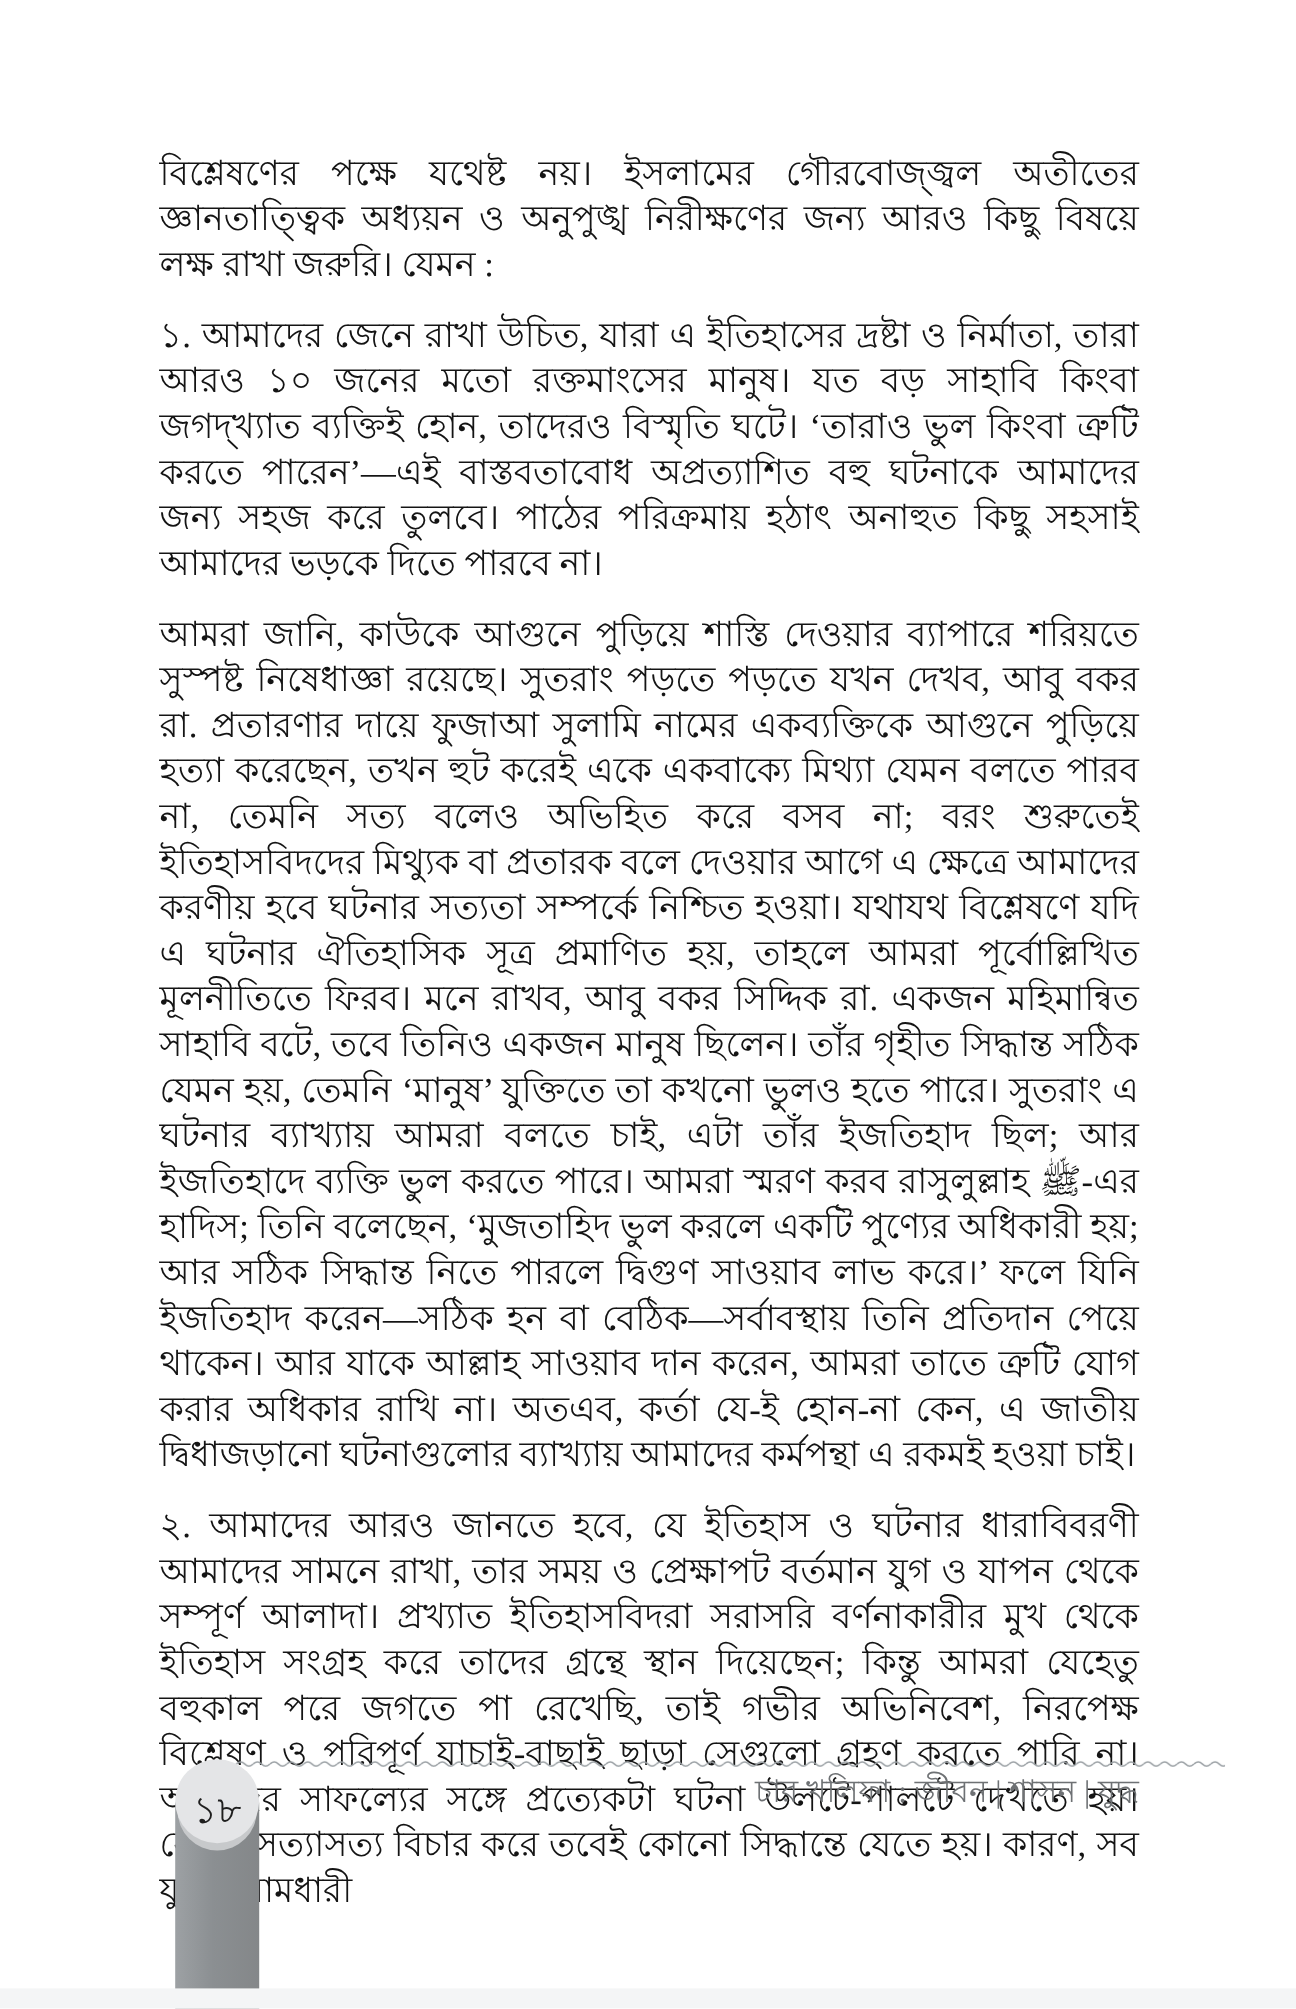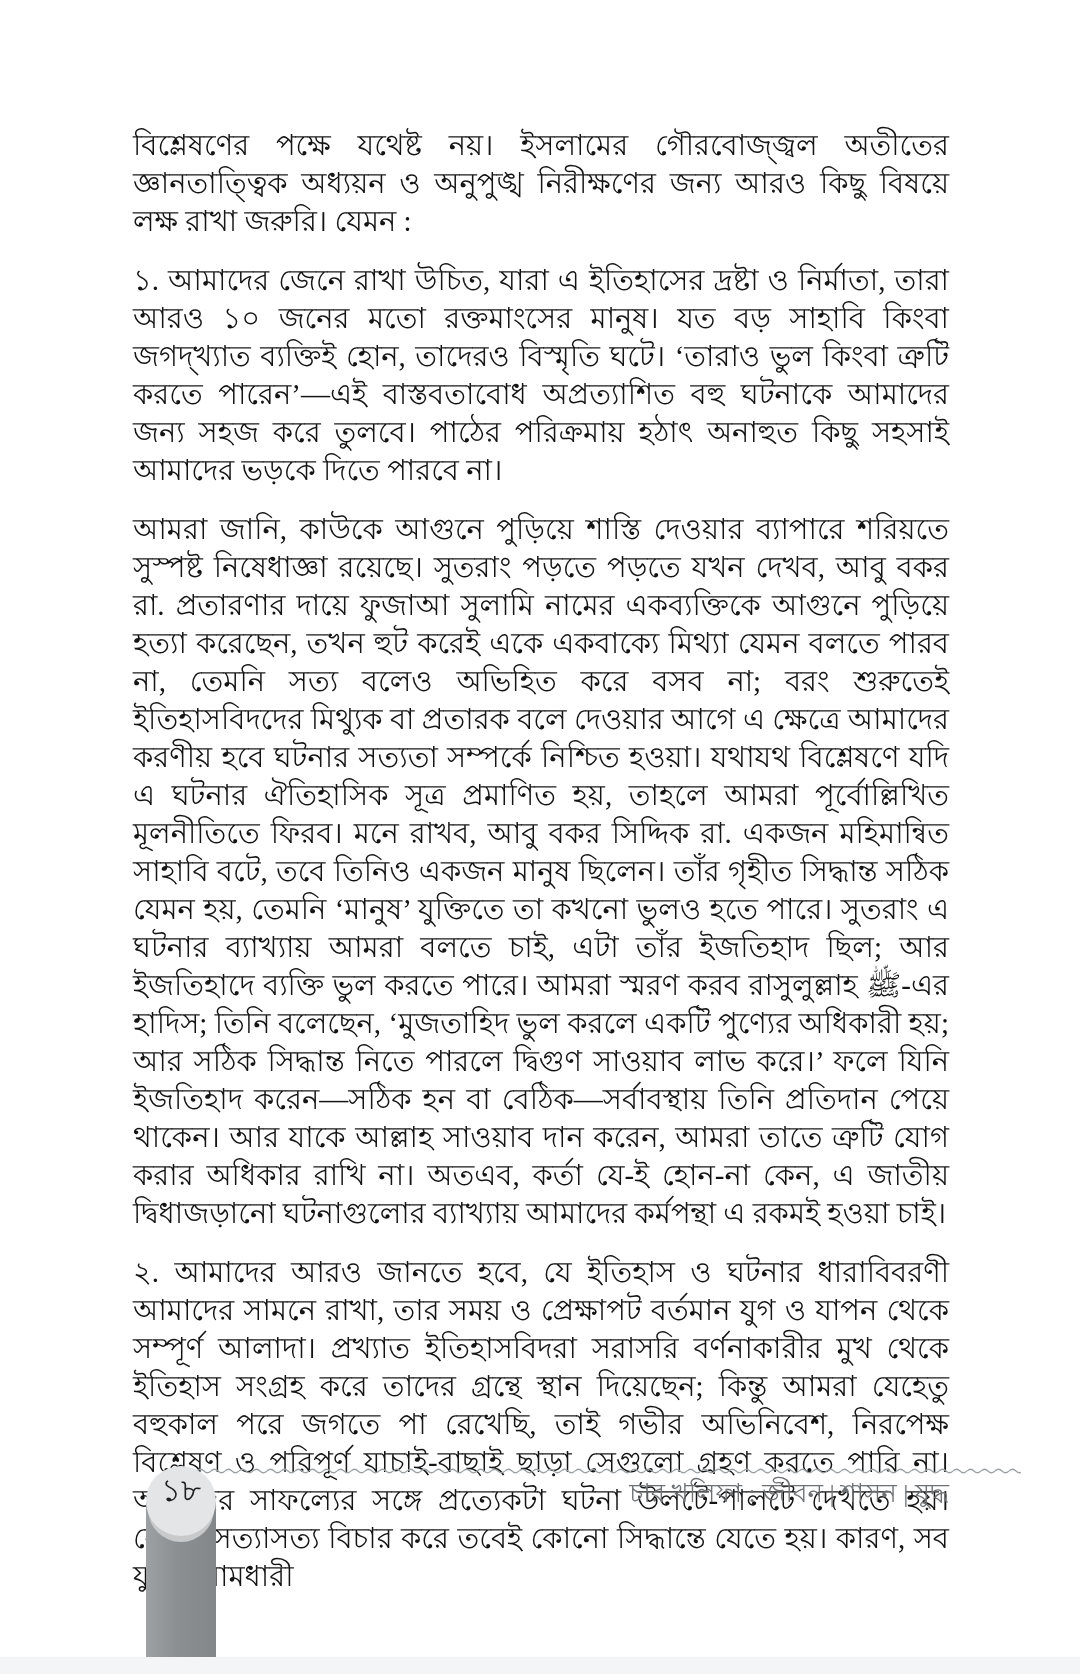--- a/index.html
+++ b/index.html
@@ -30,21 +30,21 @@
     width:70px;height:172px;
     background:linear-gradient(90deg,#9da1a4 0%,#8b8f92 45%,#848789 100%);
   }
   .page-number-disc{
     position:absolute;
     left:146px;top:1466px;
     width:70px;height:70px;
     border-radius:50%;
     background:#e4e5e7;
     box-shadow:0 8px 0 -2px #c7c9cb;
-    display:flex;align-items:flex-start;justify-content:center;
+    display:flex;align-items:flex-end;justify-content:center;
     color:#1e1e1e;
     font-size:31px;
     font-family:"Liberation Serif", serif;
   }
   .footer-title{
     position:absolute;
     left:133px;top:1477px;width:816px;
     text-align:right;
     color:#6e7174;
     font-size:26px;

